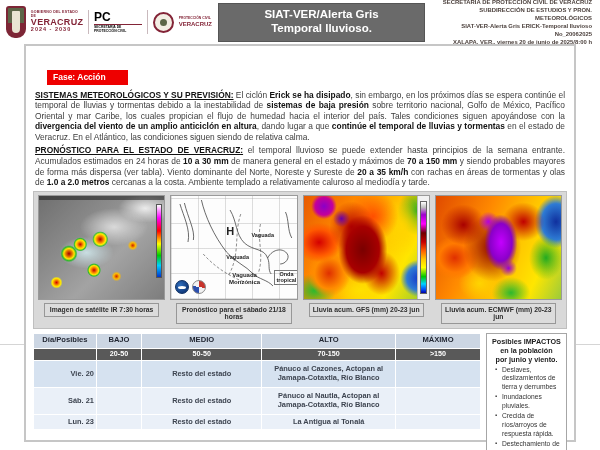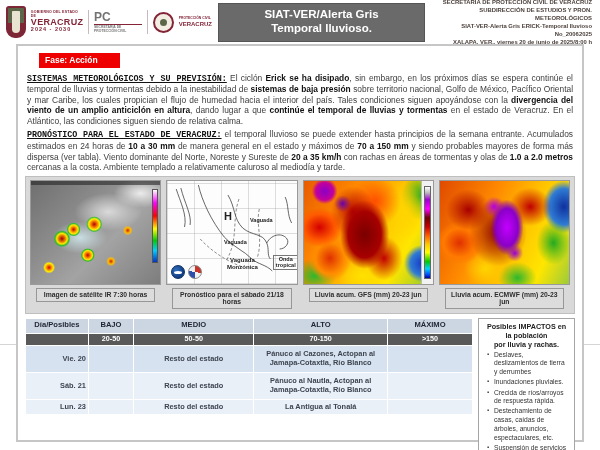--- a/index.html
+++ b/index.html
@@ -10,41 +10,41 @@
   .hdr{height:44px;display:flex;align-items:center;padding:0 6px;box-sizing:border-box;gap:6px;}
   .logos{display:flex;align-items:center;gap:5px;width:206px;flex:0 0 auto;}
   .shield{width:20px;height:28px;background:linear-gradient(180deg,#5c6648 55%,#7d2636 55%);
     border:2px solid #7d2636;border-radius:3px 3px 9px 9px;position:relative;}
   .shield .inner{position:absolute;inset:3px 4px;background:#e9e4d2;border-radius:1px 1px 5px 5px;}
   .govtxt{line-height:1;color:#832437;}
   .govtxt .t1{font-size:3.6px;letter-spacing:.2px;font-weight:700;}
   .govtxt .t2{font-size:9px;font-weight:800;letter-spacing:.3px;}
   .govtxt .t3{font-size:5.5px;font-weight:700;letter-spacing:1px;}
   .vline{width:1px;height:24px;background:#c9b9bd;}
-  .pc{color:#737373;line-height:1;}
+  .pc{color:#000000;line-height:1;}
   .pc .t1{font-size:12px;font-weight:800;}
   .pc .t2{font-size:3.4px;font-weight:600;border-top:1px solid #832437;margin-top:1px;padding-top:1px;}
   .badge{width:17px;height:17px;border-radius:50%;border:2px solid #832437;background:#f3eee4;
     display:flex;align-items:center;justify-content:center;flex:0 0 auto;}
   .badge .dot{width:7px;height:7px;border-radius:50%;background:#5c6648;}
   .badgetxt{color:#832437;line-height:1;}
   .badgetxt .t1{font-size:3.4px;font-weight:600;}
   .badgetxt .t2{font-size:6px;font-weight:800;}
   .titlebox{width:205px;height:37px;background:#6a6a6a;border:1px solid #555;color:#fff;
     display:flex;flex-direction:column;align-items:center;justify-content:center;flex:0 0 auto;}
   .titlebox .l1,.titlebox .l2{font-size:11.5px;font-weight:800;line-height:1.2;text-align:center;}
   .hdr-right{flex:1;text-align:right;color:#4a3f3b;font-size:5.9px;font-weight:700;line-height:8px;padding-right:2px;}
 
   
-  .frame{margin:0 16px;border:2px solid #c6c6c6;height:398px;box-sizing:border-box;padding:3px 7px;position:relative;background:#fff;}
+  .frame{margin:0 24px;border:2px solid #c6c6c6;height:398px;box-sizing:border-box;padding:20px 7px;position:relative;background:#fff;}
   .phase{display:inline-block;background:#ee0000;color:#fff;font-size:8.5px;font-weight:800;
     padding:2.5px 22px 2.5px 6px;margin:1px 0 2px 14px;}
 
   .para{font-size:8.4px;line-height:1.26;text-align:justify;color:#3c3c3c;margin:3px 2px;}
-  .para .hd{font-weight:800;text-decoration:underline;color:#111;font-family:Liberation Mono, monospace;}
+  .para .hd{font-weight:800;text-decoration:underline;color:#111;}
 
   
   .strip{background:#d9d9d9;border:1px solid #bfbfbf;margin-top:2px;padding:3px 4px 4px;display:flex;gap:5px;}
   .pwrap{flex:1;display:flex;flex-direction:column;min-width:0;}
   .map{height:103px;border:1px solid #9a9a9a;position:relative;overflow:hidden;background:#fff;}
   .cap{margin:3px 6px 0;background:#dcdcdc;border:1px solid #979797;text-align:center;
     font-size:6.8px;font-weight:800;color:#2e2e2e;padding:2.5px 1px;}
 
   
   .sat{background:
@@ -285,21 +285,21 @@
                 <td></td>
               </tr>
             </tbody>
         </table>
       </div>
 
       <div class="sidecol">
         <div class="impacts">
           <div class="ttl">
             <span>Posibles IMPACTOS  en la población</span><br>
-            <span>por lluvia y rachas.</span>
+            <span>por junio y viento.</span>
           </div>
           <ul id="impacts-list">
               <li>Deslaves, deslizamientos de tierra y derrumbes</li>
               <li>Inundaciones pluviales.</li>
               <li>Crecida de ríos/arroyos de respuesta rápida.</li>
               <li>Destechamiento de casas, caídas de árboles, anuncios, espectaculares, etc.</li>
               <li>Suspensión de servicios estratégicos.</li>
               <li>Oleaje elevado</li>
             </ul>
         </div>

